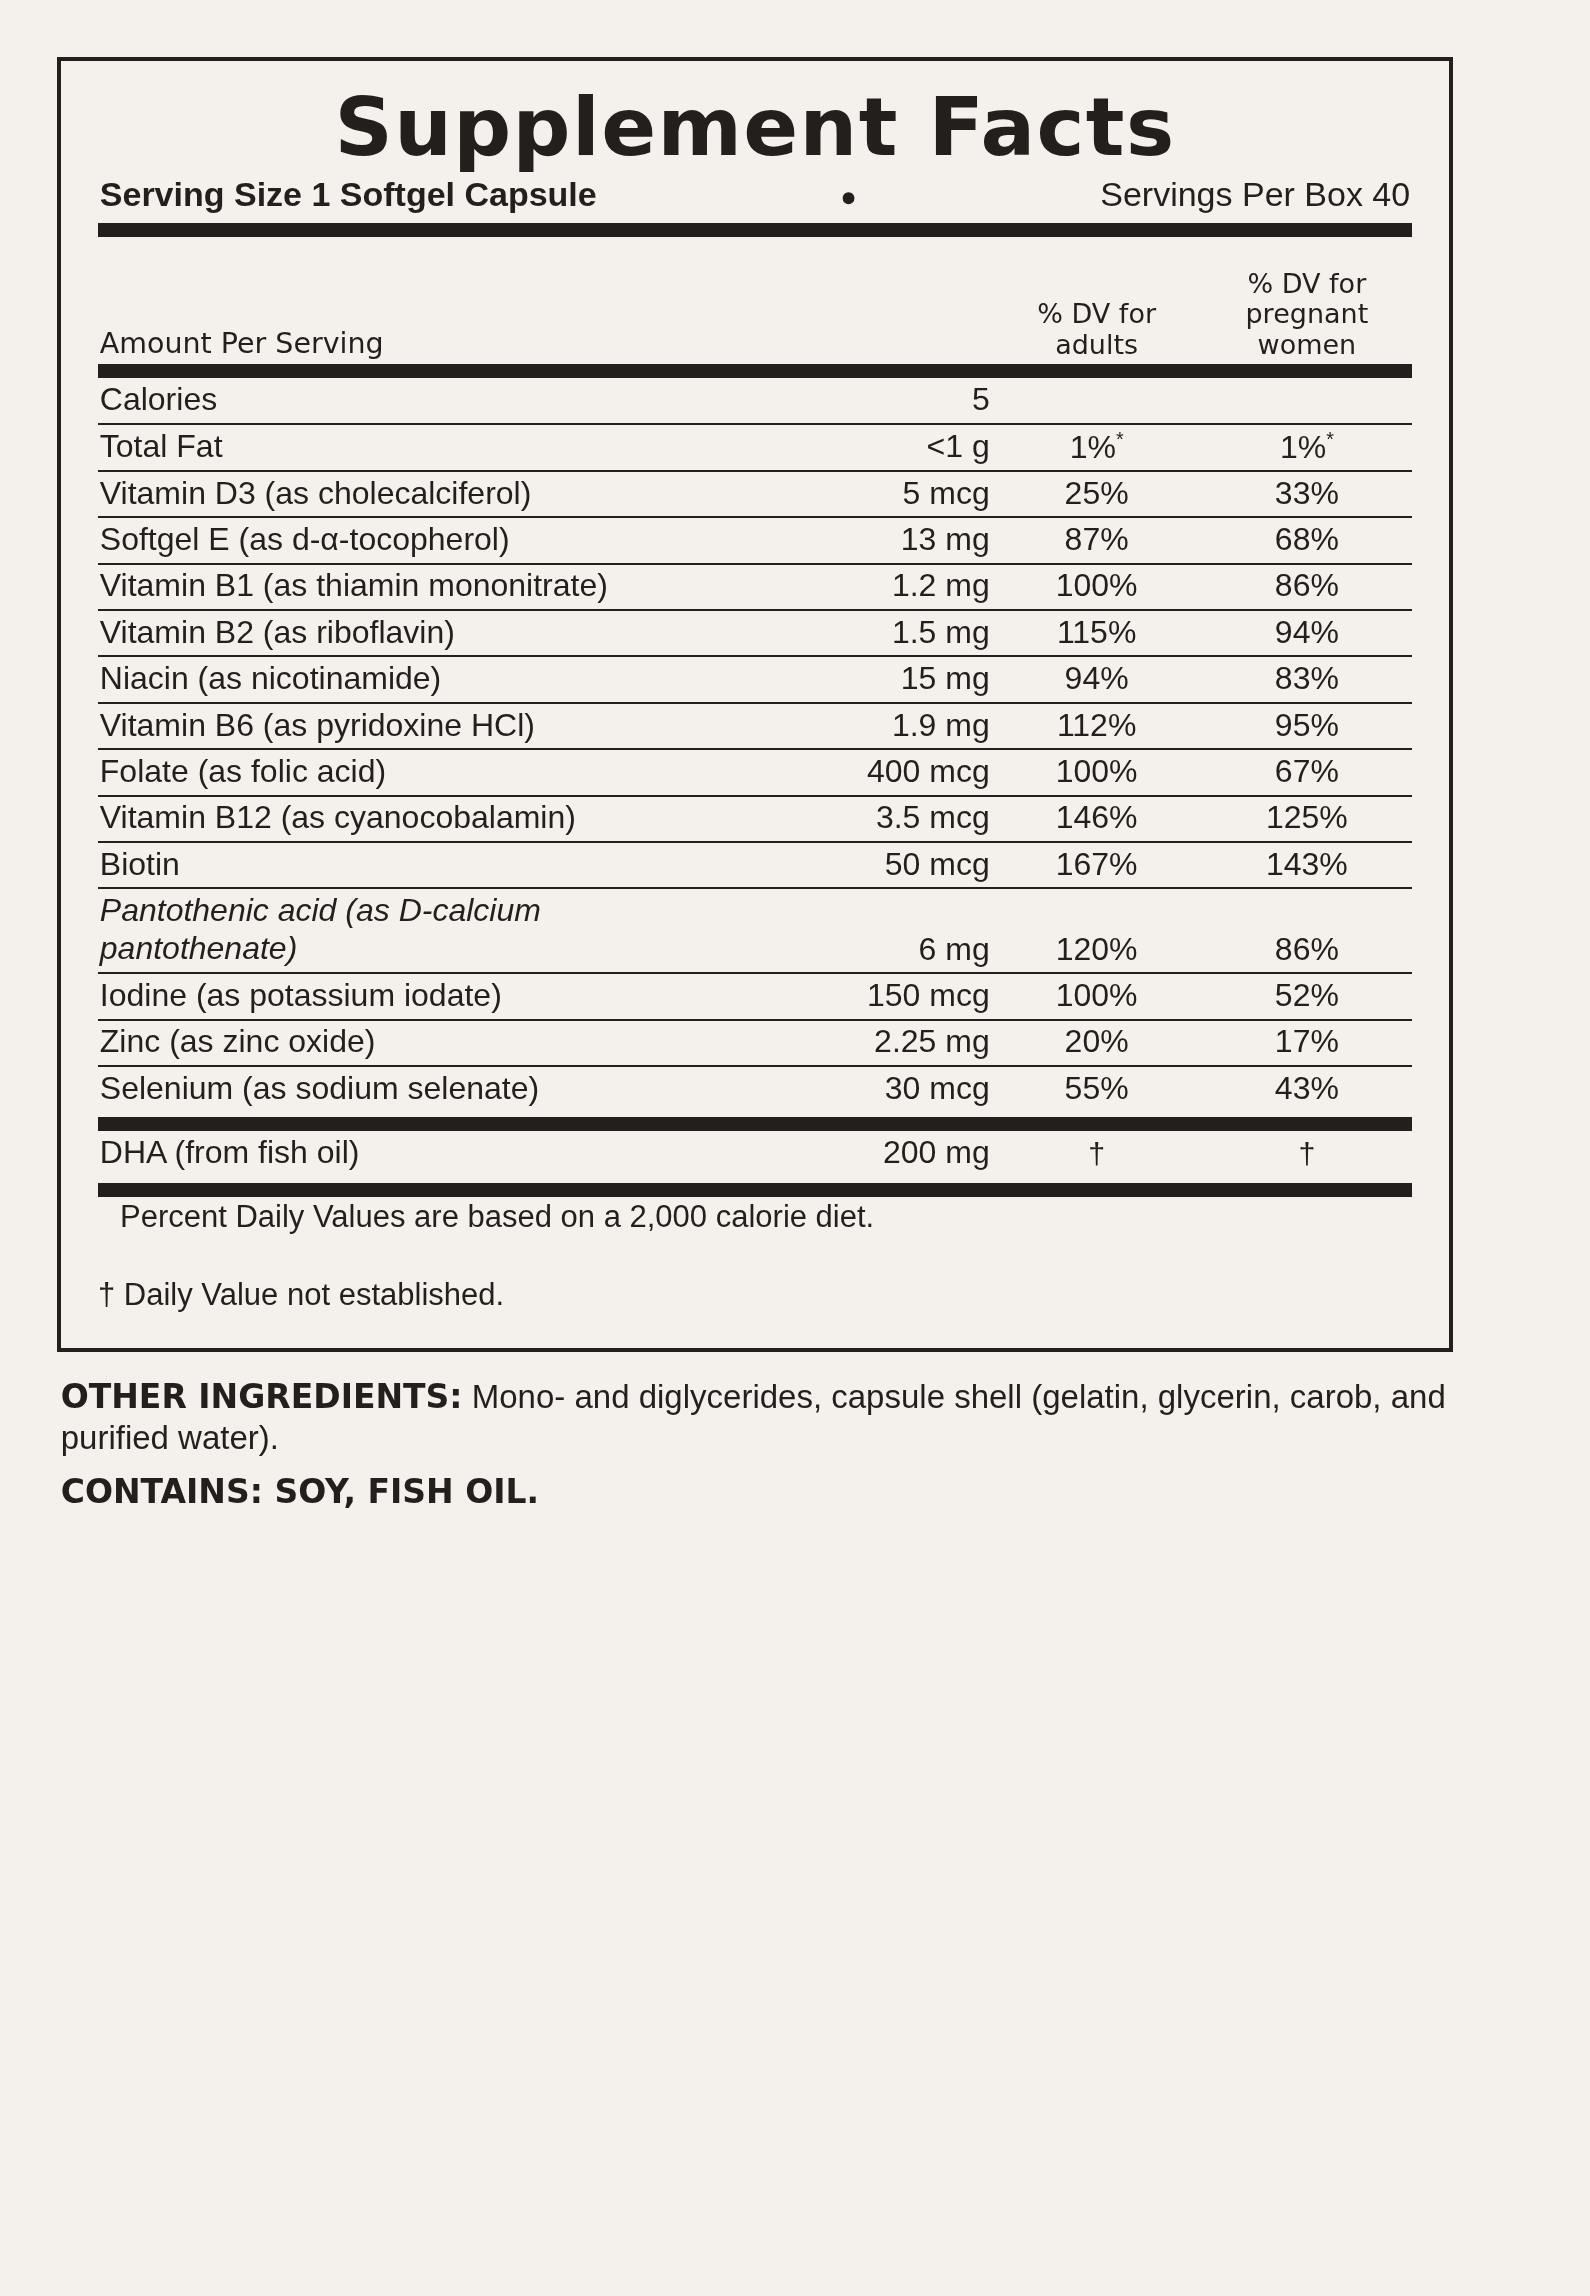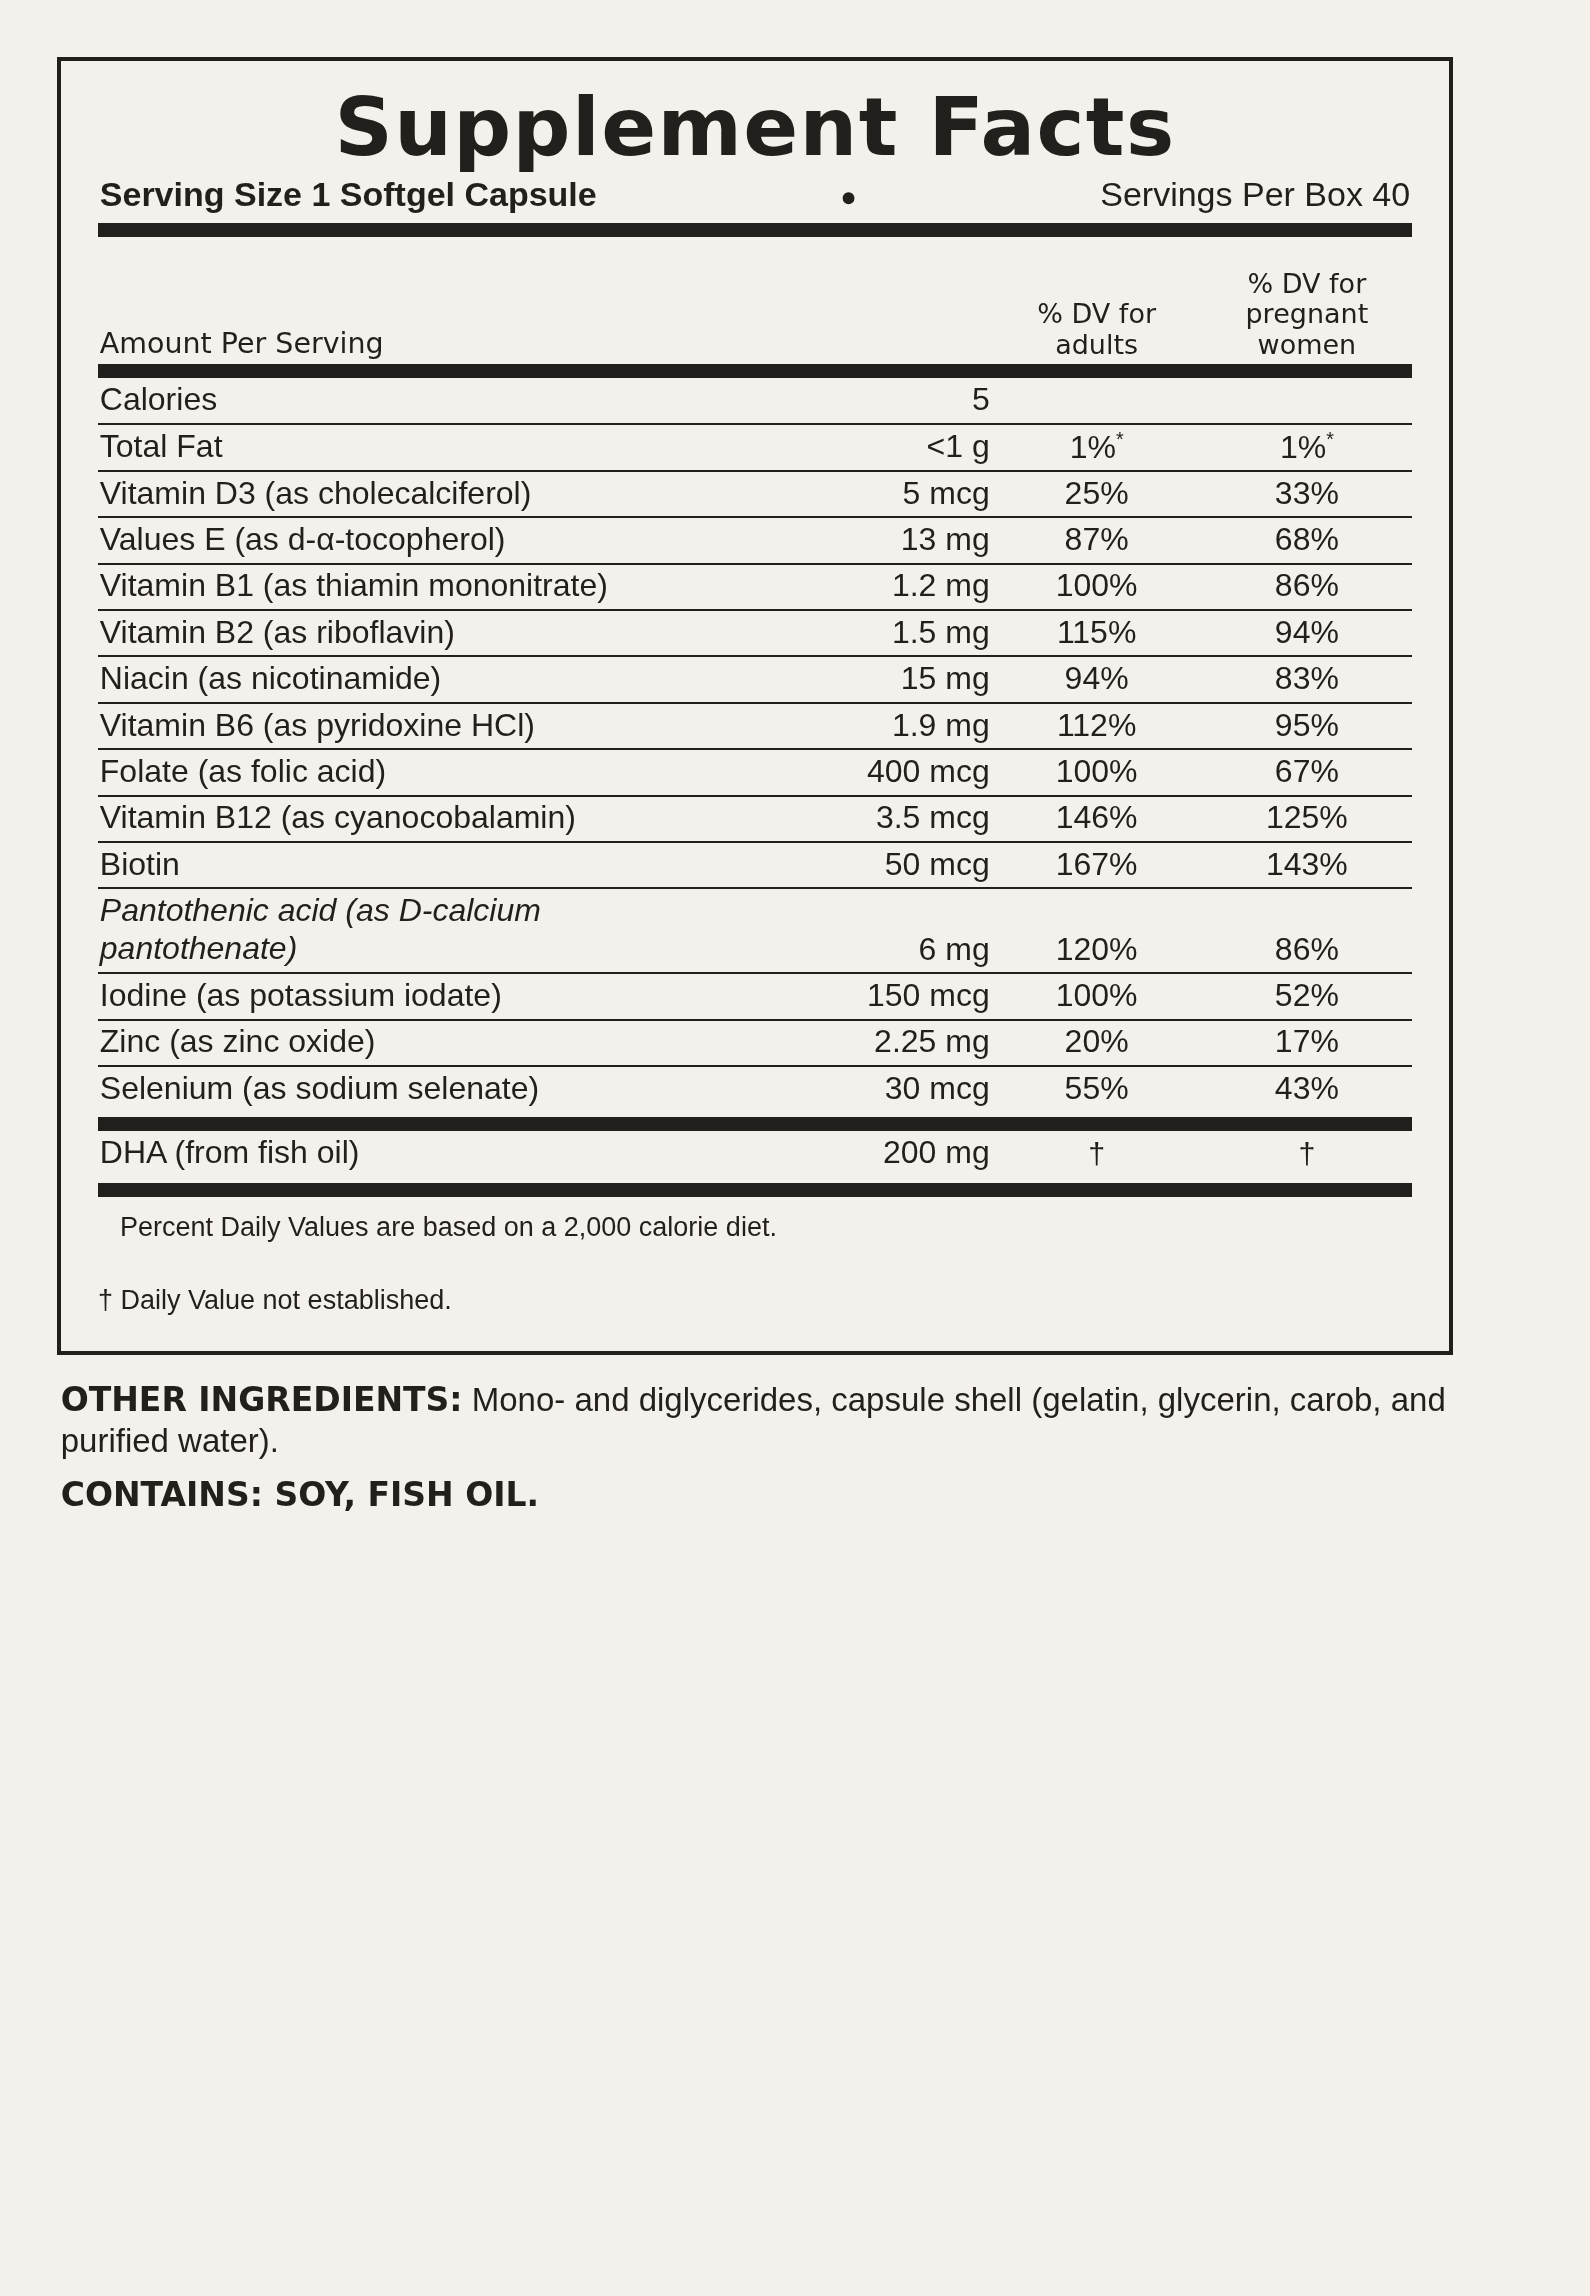--- a/index.html
+++ b/index.html
@@ -106,23 +106,22 @@
   tr.line > td { border-bottom: 2.8px solid #231f1c; }
   tr.nowrapwrap .nm { white-space: normal; line-height: 1.18; font-style: italic; }
 
   .bar-thick {
     border-top: 14.7px solid #231f1c;
     height: 0;
   }
 
   
   .footnotes {
-    font-size: 27px;
+    font-size: 31px;
     line-height: 1.28;
-    padding-top: 13px;
   }
   .footnotes .fn1 { padding-left: 22px; }
   .footnotes .fn2 { padding-left: 0; margin-top: 39px; }
 
   
   .below {
     padding: 24px 3.7px 0 3.7px;
     font-size: 33px;
     line-height: 1.25;
   }
@@ -184,21 +183,21 @@
         </tr>
 
         <tr class="line">
           <td class="nm">Vitamin D3 (as cholecalciferol)</td>
           <td class="amt">5 mcg</td>
           <td class="dv">25%</td>
           <td class="dv">33%</td>
         </tr>
 
         <tr class="line">
-          <td class="nm">Values E (as d-α-tocopherol)</td>
+          <td class="nm">Softgel E (as d-α-tocopherol)</td>
           <td class="amt">13 mg</td>
           <td class="dv">87%</td>
           <td class="dv">68%</td>
         </tr>
 
         <tr class="line">
           <td class="nm">Vitamin B1 (as thiamin mononitrate)</td>
           <td class="amt">1.2 mg</td>
           <td class="dv">100%</td>
           <td class="dv">86%</td>

